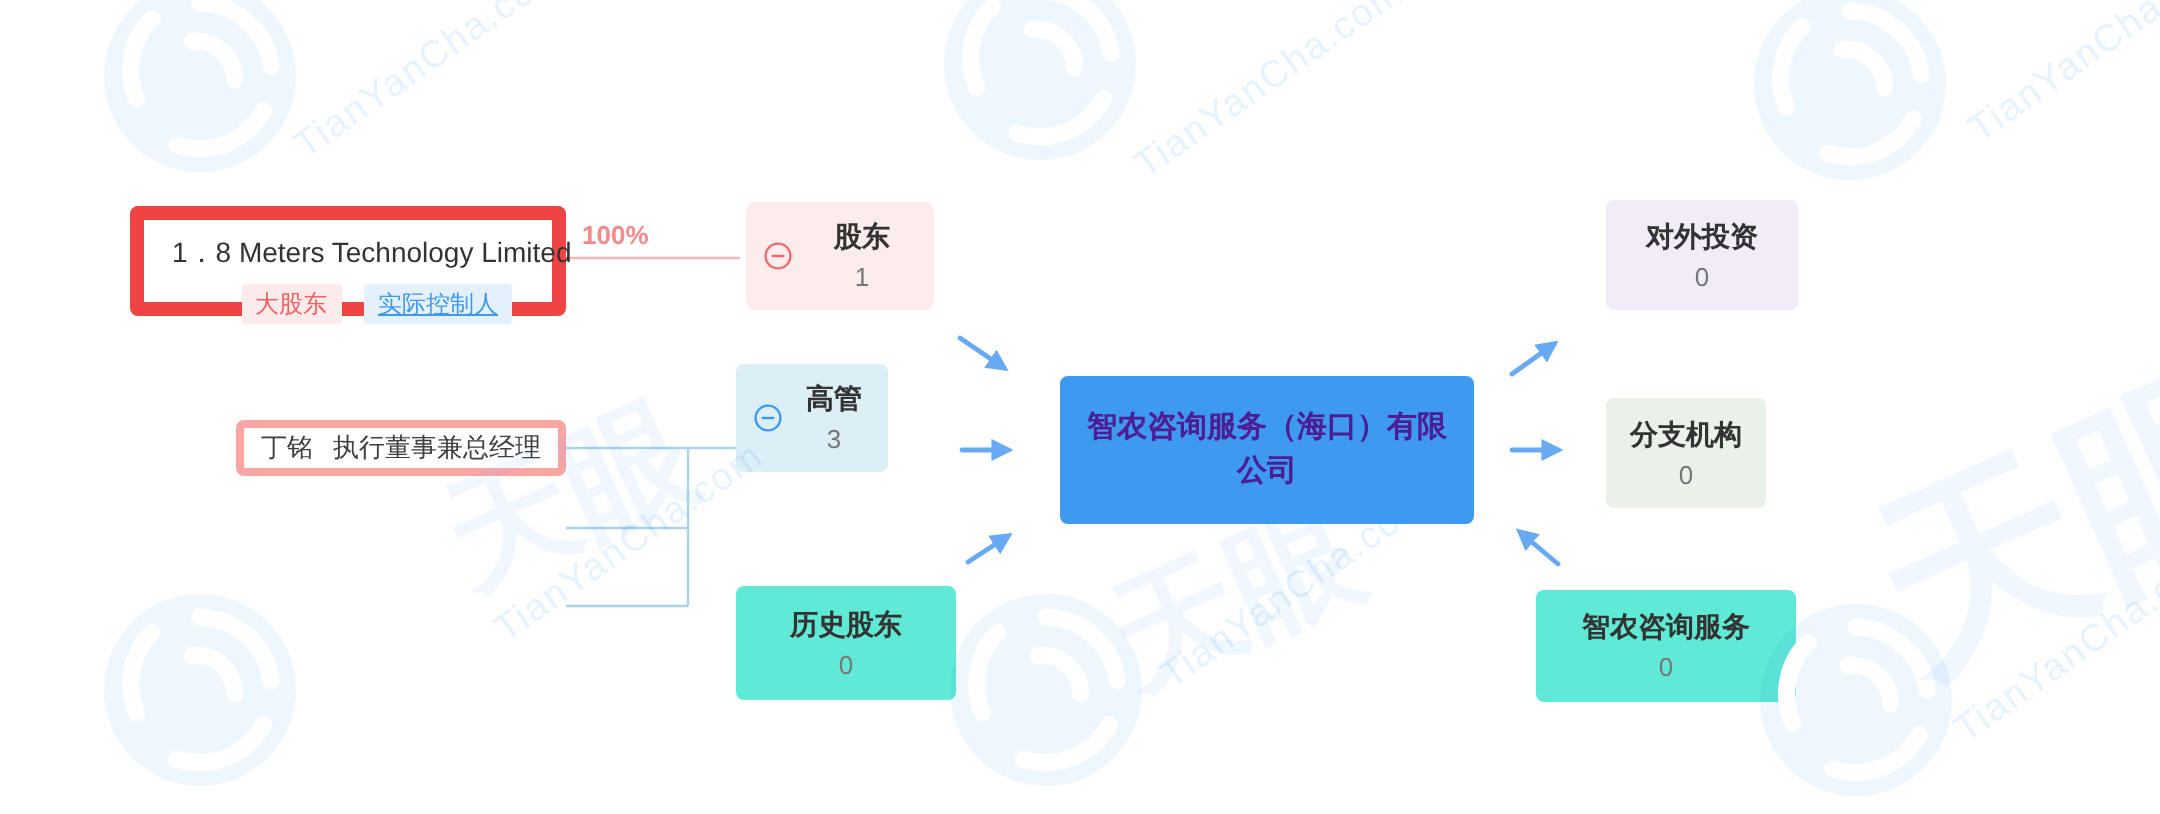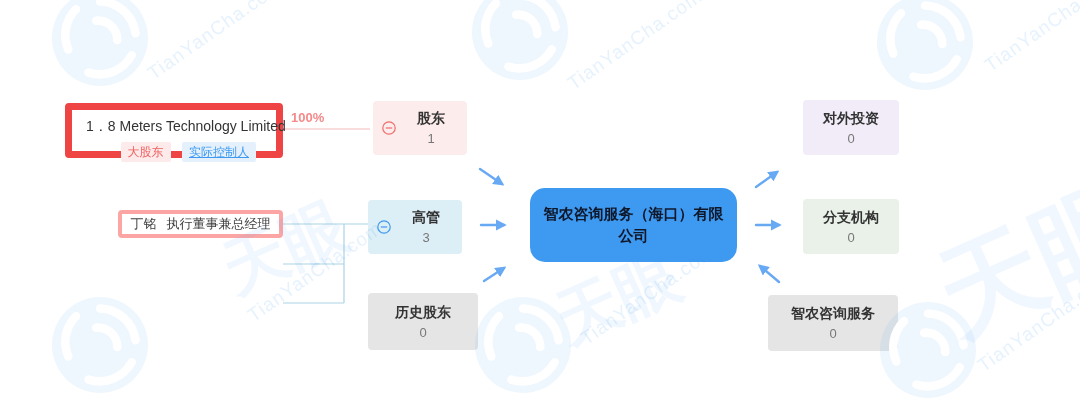--- a/index.html
+++ b/index.html
@@ -17,30 +17,30 @@
   .percent{position:absolute;z-index:2;font-size:13px;color:#f58a8a;font-weight:bold;}
   .person{background:#fff;border:4px solid #fca5a5;display:flex;align-items:center;justify-content:center;
           font-size:13px;color:#404040;white-space:nowrap;}
   .person .pname{margin-right:10px;}
   
   .node{display:flex;flex-direction:column;align-items:center;justify-content:center;text-align:center;}
   .node .nlabel{font-size:14px;font-weight:bold;color:#333;}
   .node .ncount{font-size:13px;color:#777;margin-top:3px;}
   .node-pink{background:#fdecec;}
   .node-blue{background:#dceef6;}
-  .node-orange{background:#e5e5e5;}
+  .node-orange{background:#5eead4;}
   .node-purple{background:#f2ecf8;}
   .node-green{background:#e9f1e9;}
   .node .withicon{padding-left:22px;}
   .collapse{position:absolute;left:9px;top:50%;margin-top:-7px;width:14px;height:14px;cursor:pointer;z-index:3;}
   .collapse.red{color:#ef6b6b;}
   .collapse.blue{color:#3e9af0;}
   
-  .company{background:#3e9af0;color:#0f172a;font-size:15px;font-weight:bold;line-height:22px;
-           display:flex;align-items:center;justify-content:center;text-align:center;padding:0 12px;border-radius:15px;}
+  .company{background:#3e9af0;color:#4c1d95;font-size:15px;font-weight:bold;line-height:22px;
+           display:flex;align-items:center;justify-content:center;text-align:center;padding:0 12px;}
   
   .wm{position:absolute;z-index:3;pointer-events:none;color:rgba(62,154,240,0.13);
       transform:translate(-50%,-50%) rotate(-35deg);font-size:19px;letter-spacing:1px;white-space:nowrap;}
   .wm-big{position:absolute;z-index:3;pointer-events:none;color:rgba(62,154,240,0.08);font-weight:bold;
       transform:translate(-50%,-50%) rotate(-24deg);white-space:nowrap;}
   svg.wmlayer{position:absolute;left:0;top:0;z-index:3;pointer-events:none;}
 </style>
 </head>
 <body>
 
@@ -87,21 +87,21 @@
           <circle cx="7" cy="7" r="6.2" fill="none" stroke="currentColor" stroke-width="1.2"></circle>
           <line x1="3.8" y1="7" x2="10.2" y2="7" stroke="currentColor" stroke-width="1.2"></line>
         </svg>
     </span>
     <div class="withicon">
       <div class="nlabel">股东</div>
       <div class="ncount">1</div>
     </div>
   </div>
 
-  <div class="box node node-blue" style="left:368px;top:200px;width:94px;height:54px;">
+  <div class="box node node-blue" style="left:368px;top:182px;width:76px;height:54px;">
     <span class="collapse blue">
       <svg width="14" height="14" viewBox="0 0 14 14">
           <circle cx="7" cy="7" r="6.2" fill="none" stroke="currentColor" stroke-width="1.2"></circle>
           <line x1="3.8" y1="7" x2="10.2" y2="7" stroke="currentColor" stroke-width="1.2"></line>
         </svg>
     </span>
     <div class="withicon">
       <div class="nlabel">高管</div>
       <div class="ncount">3</div>
     </div>
@@ -118,21 +118,21 @@
   </div>
 
   <div class="box company" style="left:530px;top:188px;width:207px;height:74px;">
     <span>智农咨询服务（海口）有限公司</span>
   </div>
 
   <div class="box node node-purple" style="left:803px;top:100px;width:96px;height:55px;">
     <div class="nlabel">对外投资</div>
     <div class="ncount">0</div>
   </div>
-  <div class="box node node-green" style="left:803px;top:199px;width:96px;height:55px;">
+  <div class="box node node-green" style="left:803px;top:199px;width:80px;height:55px;">
     <div class="nlabel">分支机构</div>
     <div class="ncount">0</div>
   </div>
   <div class="box node node-orange" style="left:768px;top:295px;width:130px;height:56px;">
     <div class="nlabel">智农咨询服务</div>
     <div class="ncount">0</div>
   </div>
 
   <svg class="wmlayer" width="1080" height="407">
     <defs>

